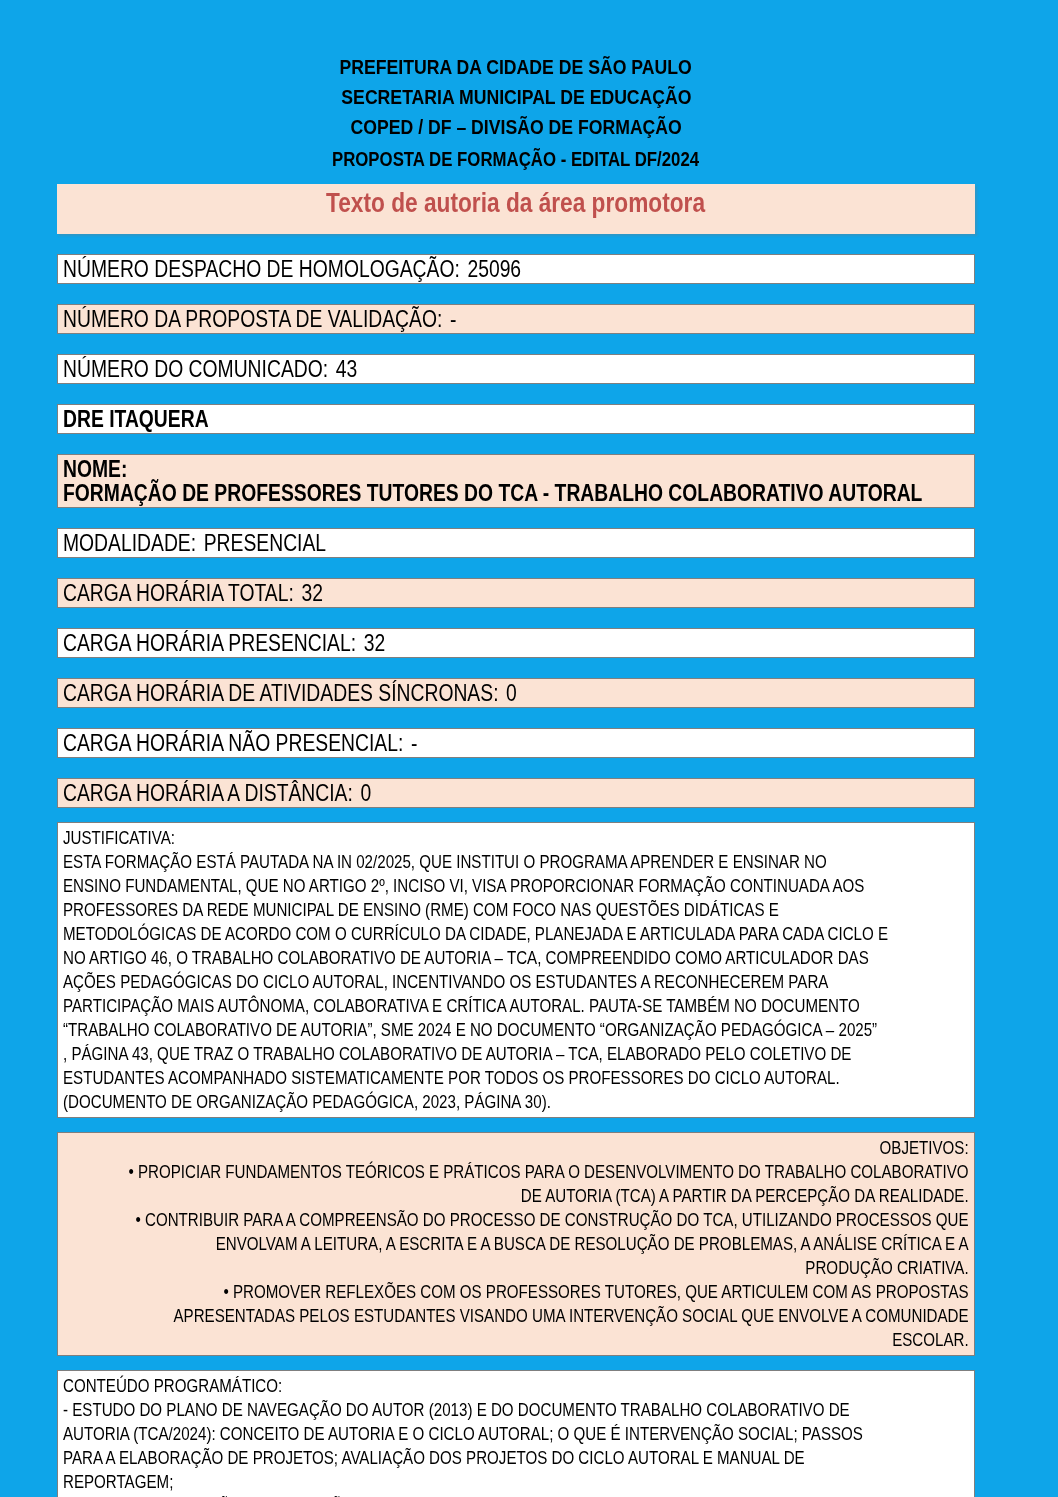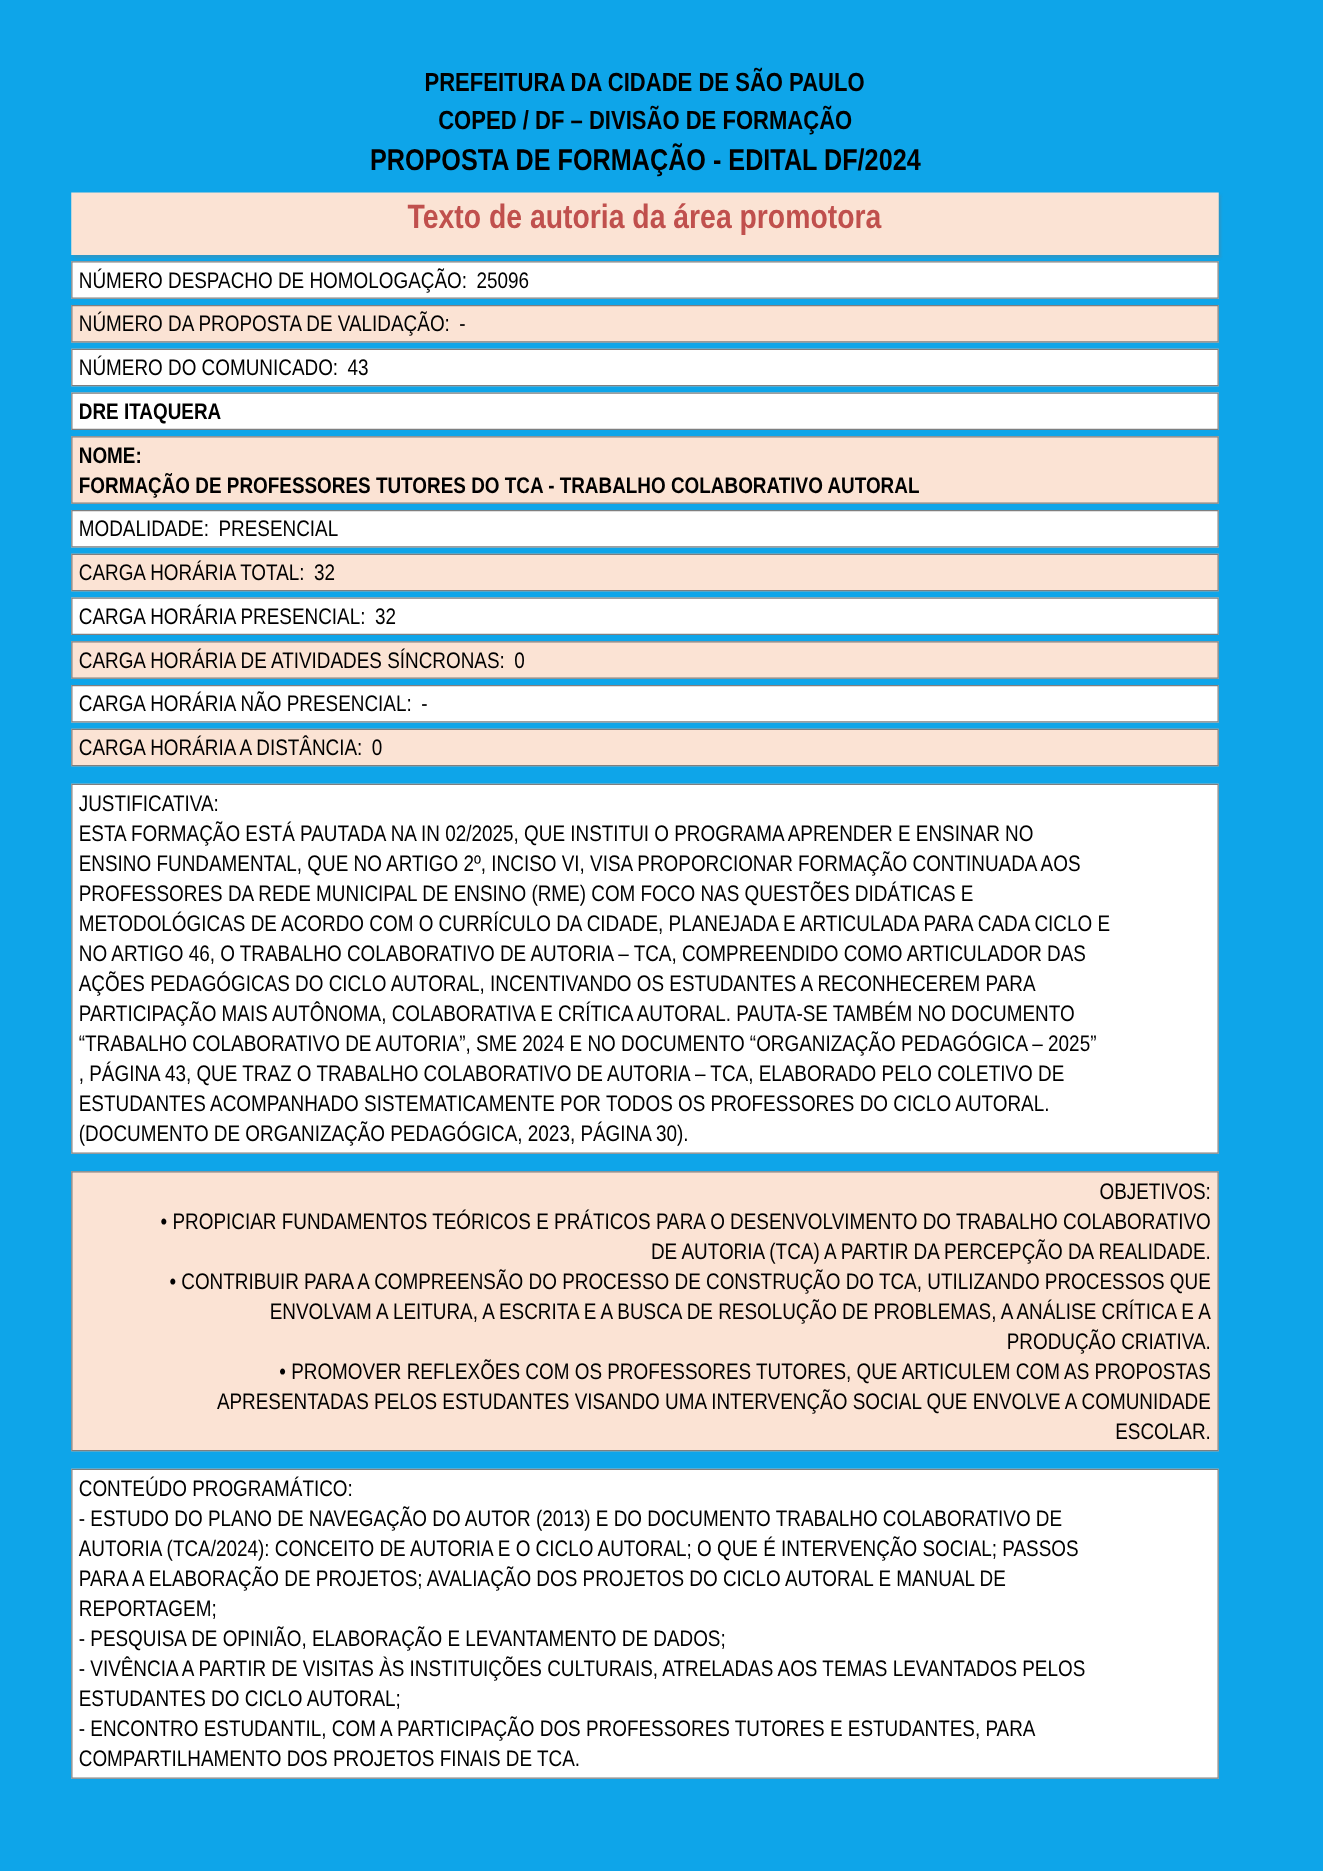--- a/index.html
+++ b/index.html
@@ -10,51 +10,52 @@
   }
   .content { width:918px; margin-left:57px; }
 
   
   .cxc { display:inline-block; transform:scaleX(0.84); transform-origin:50% 50%; white-space:nowrap; }
   .cxl { display:inline-block; transform:scaleX(0.84); transform-origin:0 50%; white-space:nowrap; }
   .sec-inner { transform:scaleX(0.84); transform-origin:0 0; width:119%; }
 
   .doc-header { padding-top:52px; text-align:center; font-weight:bold; }
   .h-line { font-size:21px; line-height:30px; }
-  .h-line.big { font-size:24px; line-height:34px; }
+  .h-line.big { font-size:20px; line-height:34px; }
 
   .banner {
     margin-top:8px; height:50px; line-height:38px; text-align:center;
     background:#FBE3D4; color:#C0504D; font-weight:bold; font-size:27px;
     box-shadow:2px 2px 2px rgba(120,120,120,0.30);
   }
 
   .row {
-    margin-top:5px; border:1px solid #7F7F7F; background:#fff;
-    padding:2px 5px; font-size:18px; line-height:24px;
+    margin-top:20px; border:1px solid #7F7F7F; background:#fff;
+    padding:2px 5px; font-size:23px; line-height:24px;
   }
   .row.shaded { background:#FBE3D4; }
   .row.bold { font-weight:bold; }
   .val { margin-left:9px; }
 
   .box {
     margin-top:14px; border:1px solid #7F7F7F; background:#fff;
     padding:3px 5px; font-size:18px; line-height:24px;
   }
   .box.shaded { background:#FBE3D4;text-align:right; }
   .sec-body { white-space:pre-line; }
 </style>
 </head>
 <body>
 
 <div class="page">
   <div class="content">
 
     <header class="doc-header">
       <div class="h-line"><span class="cxc">PREFEITURA DA CIDADE DE SÃO PAULO</span></div>
+      <div class="h-line"><span class="cxc">SECRETARIA MUNICIPAL DE EDUCAÇÃO</span></div>
       <div class="h-line"><span class="cxc">COPED / DF – DIVISÃO DE FORMAÇÃO</span></div>
       <div class="h-line big"><span class="cxc">PROPOSTA DE FORMAÇÃO - EDITAL DF/2024</span></div>
     </header>
 
     <div class="banner">
       <span class="cxc">Texto de autoria da área promotora</span>
     </div>
 
     <main>
 

